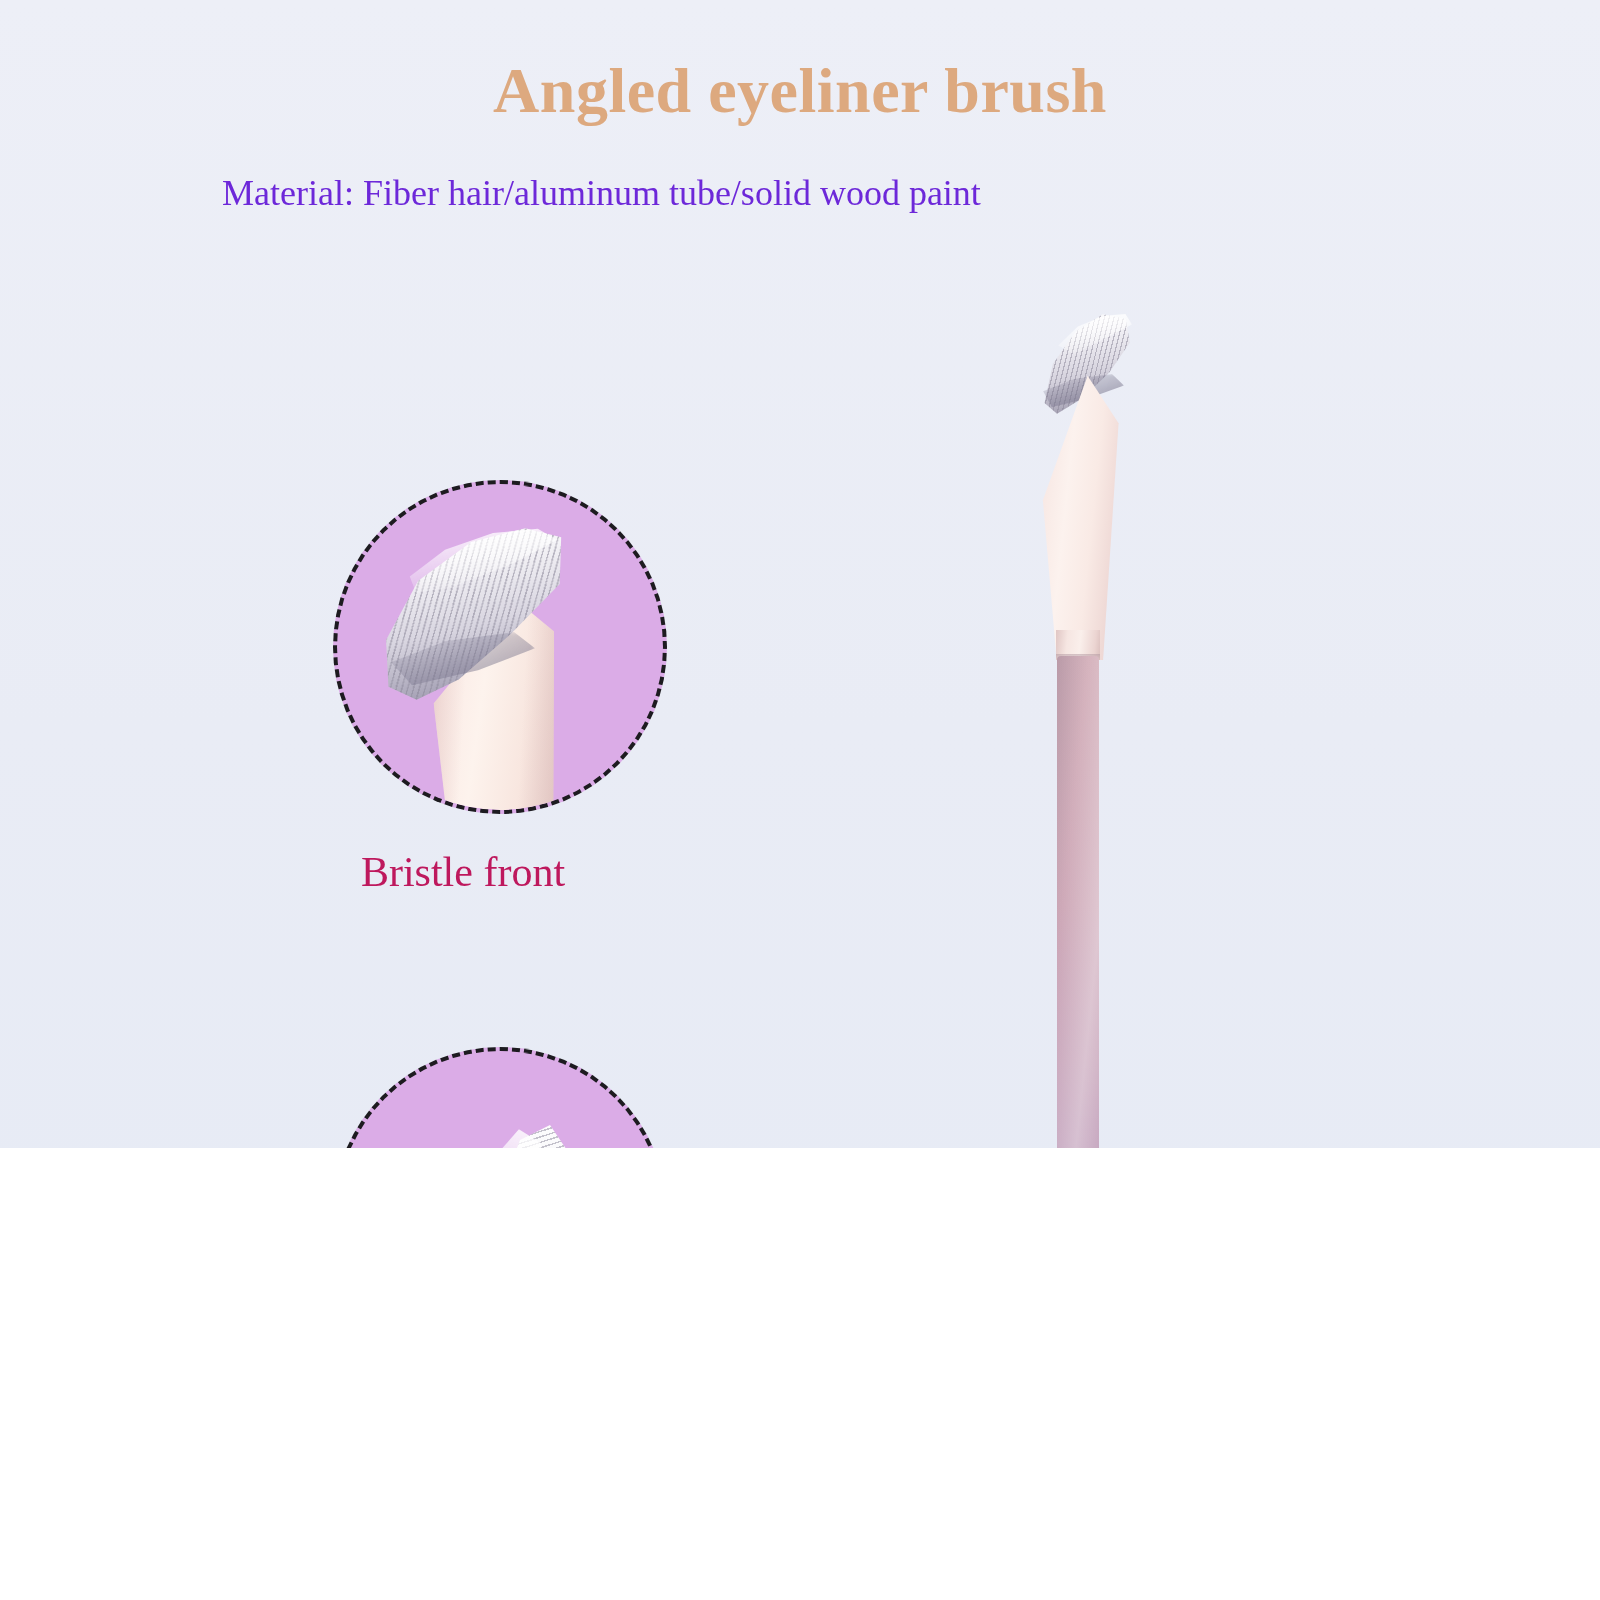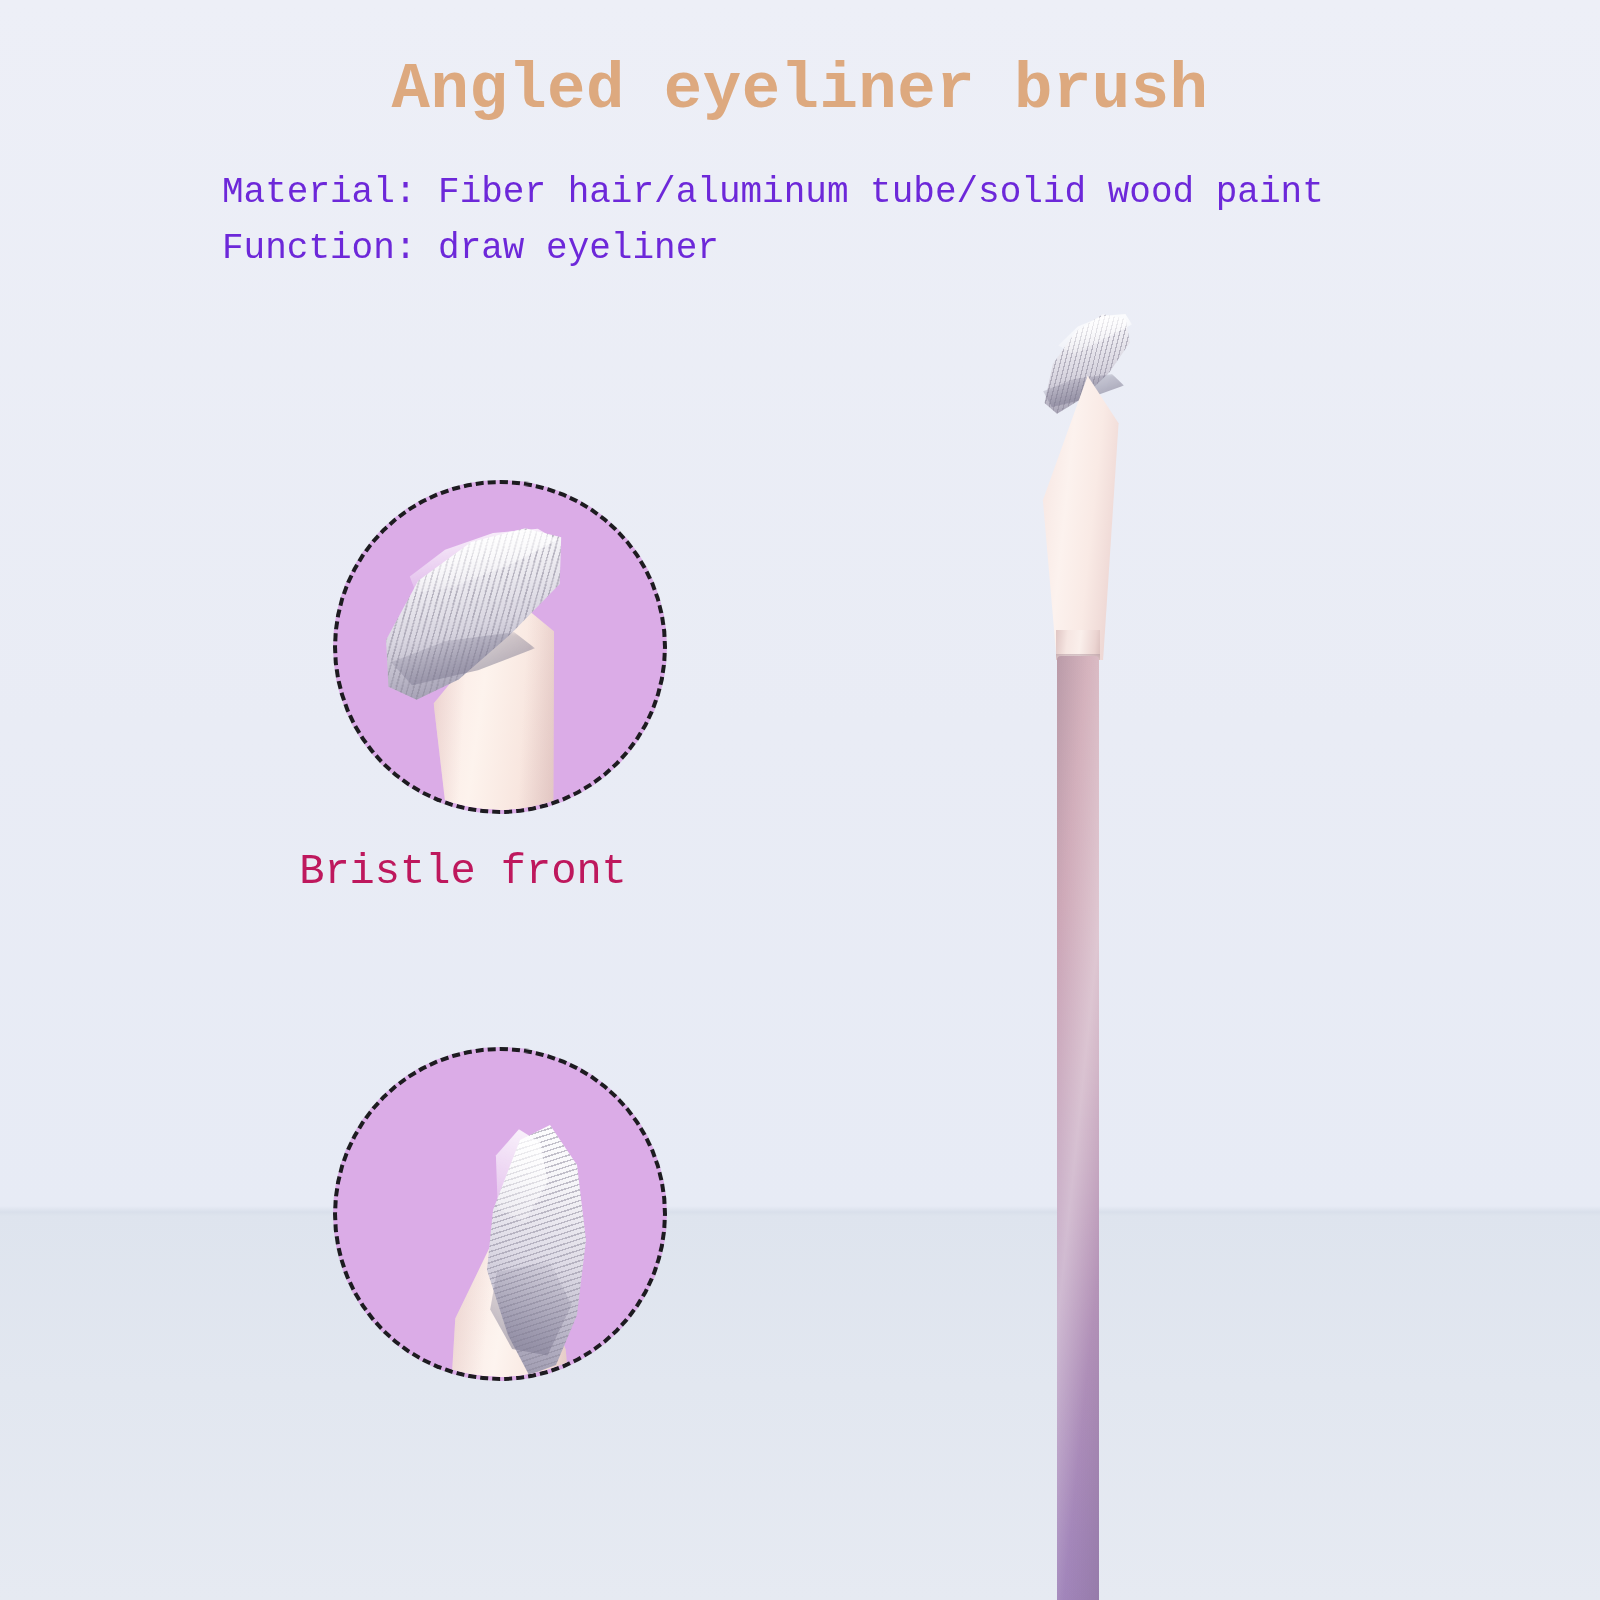--- a/index.html
+++ b/index.html
@@ -3,23 +3,23 @@
 <meta charset="utf-8">
 <style>
   html, body {
     margin: 0;
     padding: 0;
     background: #ffffff;
   }
   #stage {
     position: relative;
     width: 1600px;
-    height: 1600px;
+    height: 1148px;
     overflow: hidden;
-    font-family: Liberation Mono, monospace;
+    font-family: Liberation Serif, serif;
     background: #EBEEF7;
   }
 
   
   .bg-upper {
     position: absolute;
     left: 0; top: 0;
     width: 1600px; height: 1212px;
     background: linear-gradient(180deg, #EDEFF7 0%, #E9ECF5 60%, #E7EBF5 100%);
   }
@@ -266,21 +266,20 @@
 <div id="stage">
 
   <div class="bg-upper"></div>
   <div class="bg-lower"></div>
   <div class="bg-seam"></div>
 
   <div class="title">Angled eyeliner brush</div>
 
   <div class="subline l1">Material: Fiber hair/aluminum tube/solid wood paint</div>
 
-  <div class="subline l2">Function: draw eyeliner</div>
 
   <div class="detail-circle" id="circle-front">
     <div class="clip">
       <div class="f-ferrule"></div>
       <div class="f-ferrule-shade"></div>
       <div class="f-bristles"></div>
       <div class="f-bristle-root"></div>
       <div class="f-bristle-tiplight"></div>
     </div>
   </div>

